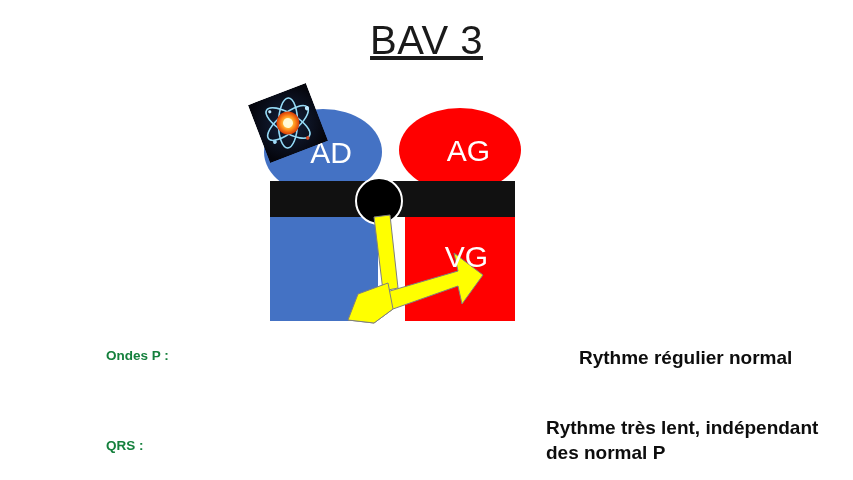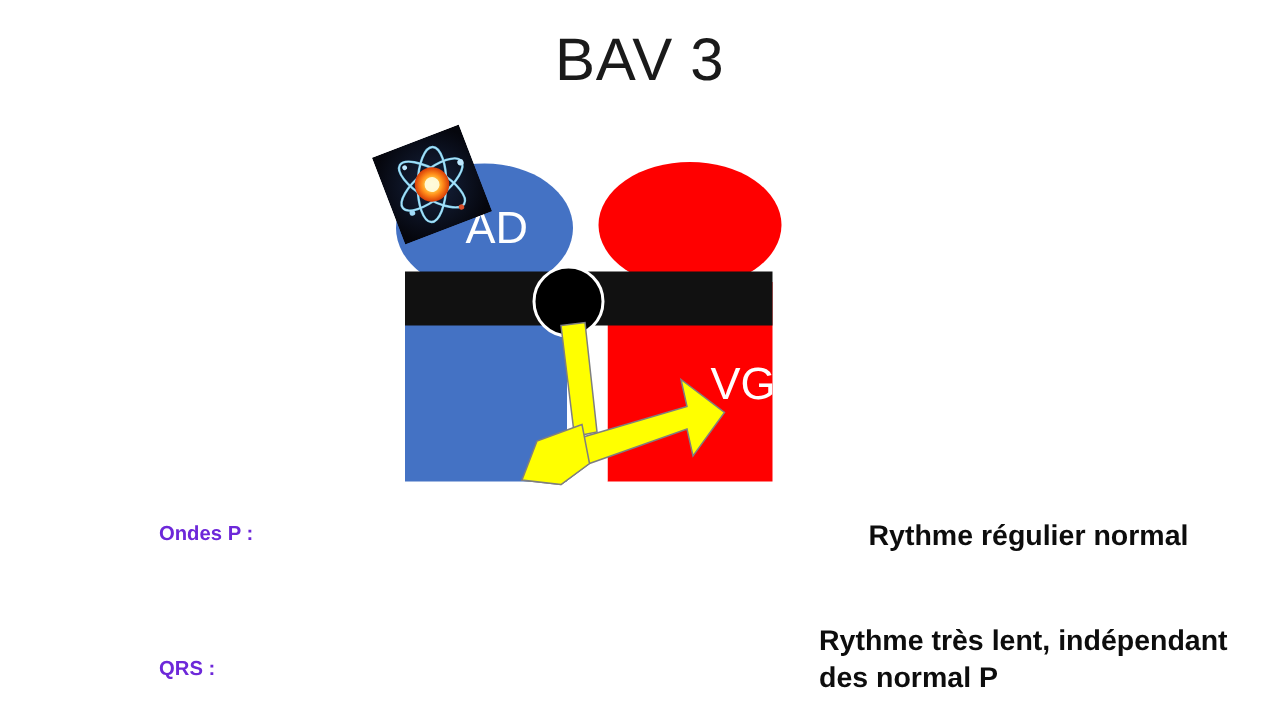--- a/index.html
+++ b/index.html
@@ -22,20 +22,21 @@
     position: absolute;
     left: 0;
     top: 18px;
     width: 853px;
     text-align: center;
     font-size: 40px;
     font-weight: 400;
     line-height: 1.1;
     letter-spacing: 0.5px;
     color: #1a1a1a;
+    text-decoration: underline;
   }
 
   
   .heart-diagram {
     position: absolute;
     left: 262px;
     top: 95px;
     width: 262px;
     height: 232px;
   }
@@ -50,41 +51,41 @@
     font-size: 30px;
     font-weight: 400;
     color: #ffffff;
     line-height: 1;
     white-space: nowrap;
     text-align: right;
   }
   .label-ad { left: 32px;  top: 43px;  width: 58px; }
   .label-ag { left: 170px; top: 41px;  width: 58px; }
   .label-vd { left: 32px;  top: 147px; width: 58px; }
-  .label-vg { left: 168px; top: 147px; width: 58px; margin-left: 29px; }
+  .label-vg { left: 168px; top: 147px; width: 58px; }
 
   
   .atom-icon {
     position: absolute;
     left: 257px;
     top: 92px;
     width: 62px;
     height: 62px;
     transform: rotate(-21deg);
   }
   .atom-svg { display: block; width: 62px; height: 62px; }
 
   
   .row-label {
     position: absolute;
     font-size: 13.5px;
     font-weight: bold;
     line-height: 1.25;
     white-space: nowrap;
-    color: #6d28d9;
+    color: #15803d;
   }
   .label-ondes-p { left: 106px; top: 348px; }
   .label-qrs     { left: 106px; top: 438px; }
 
   .row-value {
     position: absolute;
     font-size: 19px;
     font-weight: bold;
     line-height: 1.32;
     color: #0d0d0d;
@@ -118,20 +119,21 @@
     <g>
 
       <polygon points="112,122 128,120 136,193 121,196" fill="#FFFF00" stroke="#7F7F7F" stroke-width="1"></polygon>
 
       <polygon points="128,196 196,176 192,158 221,180 200,209 196,191 131,214 112,228 86,225 96,200" fill="#FFFF00" stroke="#7F7F7F" stroke-width="1"></polygon>
       <polygon points="126,188 96,199 86,225 112,228 131,214" fill="#FFFF00" stroke="#7F7F7F" stroke-width="1"></polygon>
     </g>
   </svg>
 
   <div class="chamber-label label-ad">AD</div>
+  <div class="chamber-label label-ag">AG</div>
   <div class="chamber-label label-vg">VG</div>
 </div>
 
 <div class="atom-icon">
   <svg class="atom-svg" viewBox="0 0 62 62" xmlns="http://www.w3.org/2000/svg">
     <defs>
       <radialGradient id="nucleusGlow" cx="50%" cy="50%" r="50%">
         <stop offset="0%" stop-color="#FFF9C4"></stop>
         <stop offset="32%" stop-color="#FFD24A"></stop>
         <stop offset="62%" stop-color="#FF8C1A"></stop>

